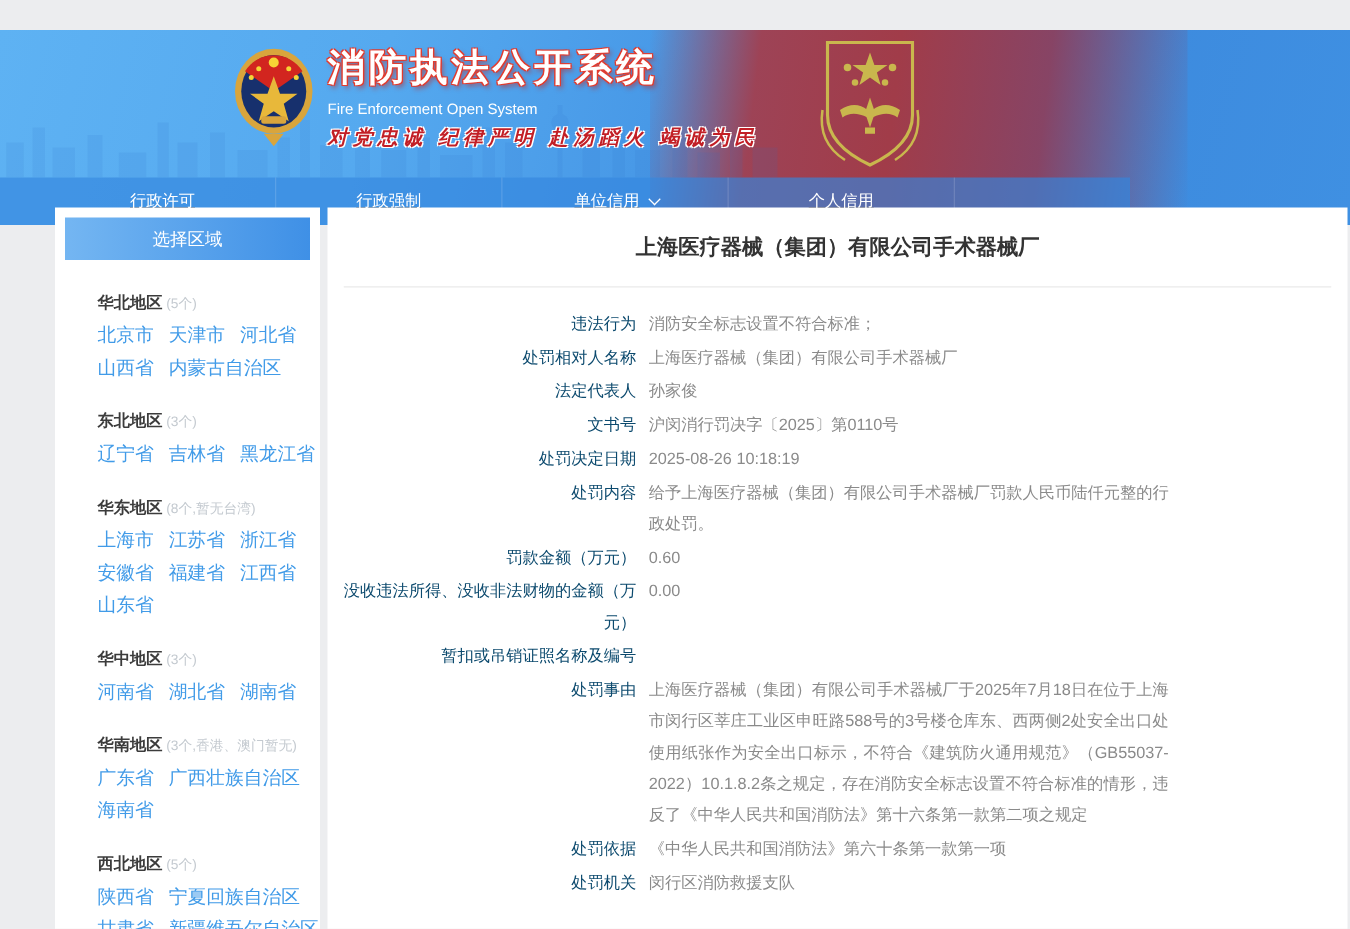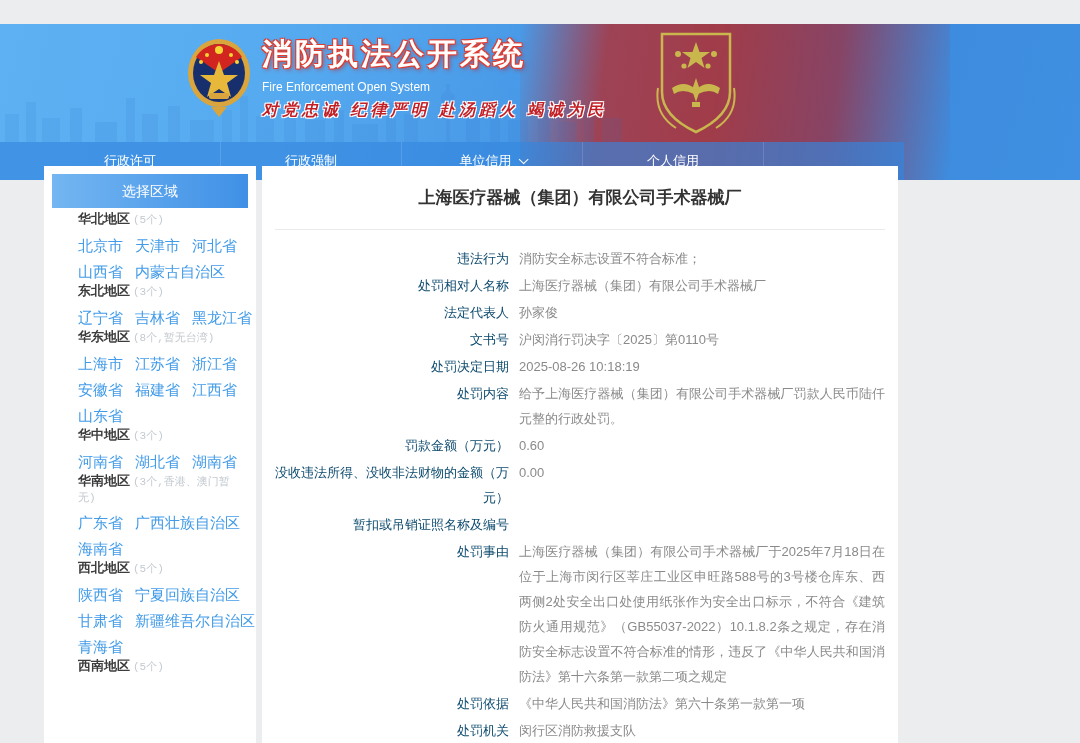--- a/index.html
+++ b/index.html
@@ -28,27 +28,27 @@
     cursor:pointer; position:relative; border-right:1px solid rgba(255,255,255,.14); }
   .tab.active { background:linear-gradient(90deg,rgba(255,255,255,.55),rgba(255,255,255,.12)); }
   .chev { display:inline-block; width:7px; height:7px; border-right:1.5px solid #fff; border-bottom:1.5px solid #fff;
     transform:rotate(45deg) translateY(-3px); margin-left:6px; }
 
   
   .sidebar { position:absolute; left:44px; top:166px; width:212px; height:577px; background:#fff; padding:8px; }
   .side-head { height:34px; line-height:34px; text-align:center; color:#fff; font-size:14px;
     background:linear-gradient(90deg,#74b6f2,#3f90e6); }
   .side-body { padding:0 4px 0 26px; }
-  .grp-title { margin-top:2px; font-size:13px; color:#3c3c3c; font-weight:bold;font-family:Liberation Mono, monospace; }
+  .grp-title { margin-top:25px; font-size:13px; color:#3c3c3c; font-weight:bold; }
   .grp-count { font-size:11px; color:#c4cad0; font-weight:normal; margin-left:3px; }
   .link-row { display:flex; margin-top:9px; line-height:17px; }
   .plink { min-width:57px; font-size:15px; color:#419be8; cursor:pointer; white-space:nowrap; }
 
   
-  .content { position:absolute; left:262px; top:166px; width:636px; height:577px; background:#fff;
+  .content { position:absolute; left:262px; top:166px; width:816px; height:577px; background:#fff;
     padding:22px 13px 0; overflow:hidden; }
   .c-title { text-align:center; font-size:17px; font-weight:bold; color:#333; line-height:20px; }
   .c-divider { margin-top:21px; border-top:1px solid #eaeaea; }
   .fields { margin-top:16px; }
   .frow { display:flex; margin-bottom:2px; font-size:13px; line-height:25px; }
   .flabel { flex:none; width:234px; text-align:right; color:#0c4a6e; }
   .fvalue { margin-left:10px; width:416px; color:#8a8a8a; text-align:justify; }
   .more-link { font-size:12px; color:#3d8ee8; text-decoration:underline; margin-left:6px; cursor:pointer; white-space:nowrap; }
 </style>
 </head>

